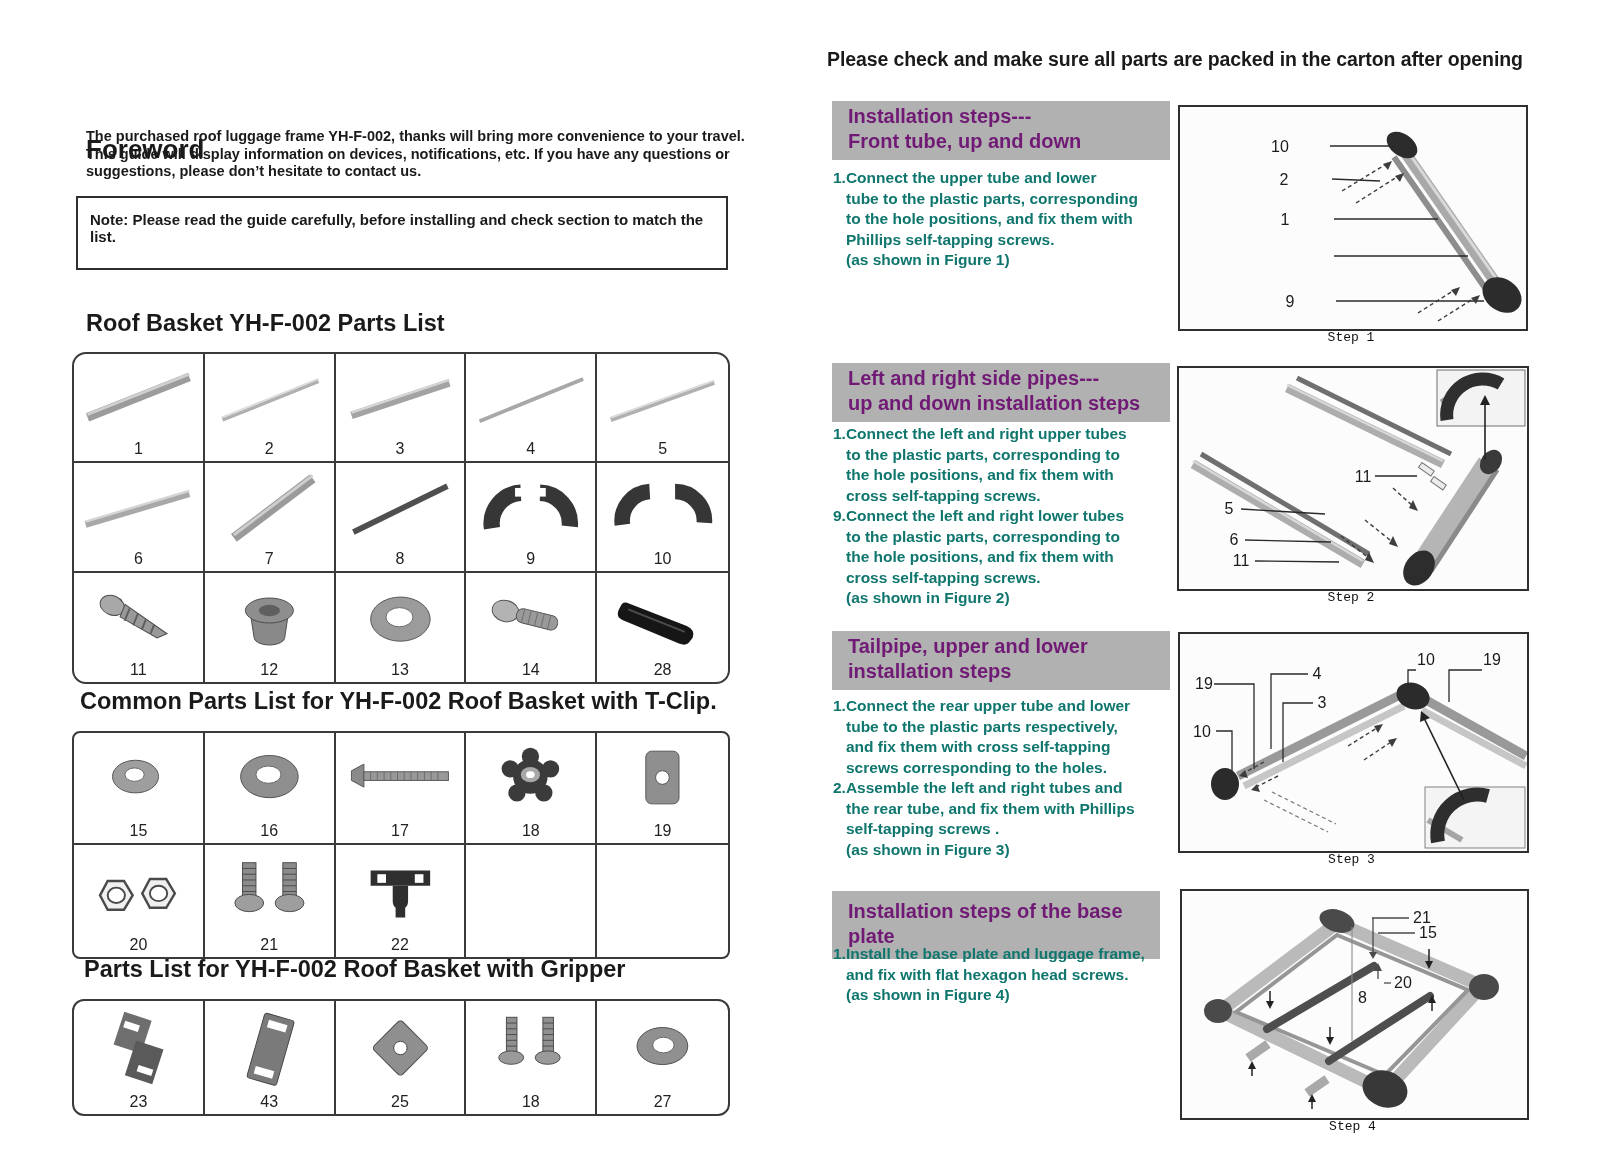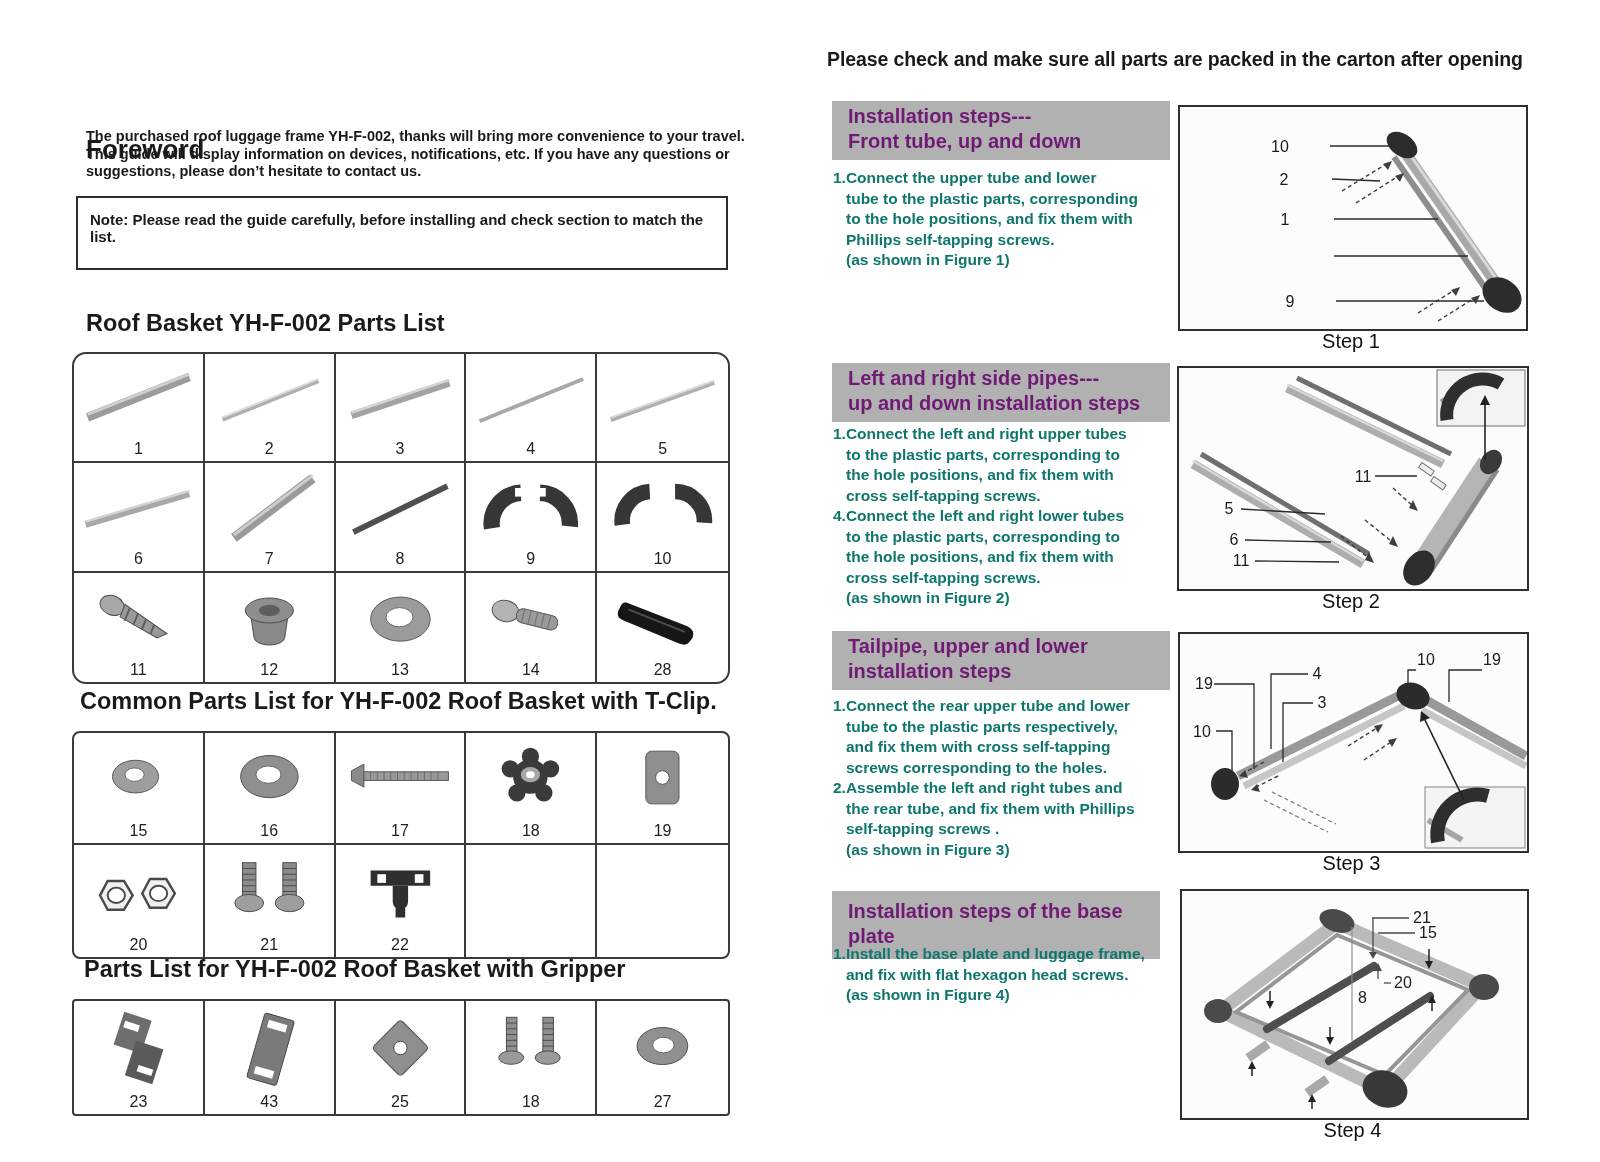--- a/index.html
+++ b/index.html
@@ -15,21 +15,21 @@
   .fw-body{left:86px;top:128px;width:670px;font-size:14.5px;line-height:17.5px;font-weight:600;}
   .note-box{left:76px;top:196px;width:624px;height:44px;border:2px solid #2e2e2e;padding:13px 12px;font-size:15px;font-weight:600;}
   .list-title{font-size:23.5px;font-weight:bold;}
   .t1-title{left:86px;top:310px;}
   .t2-title{left:80px;top:688px;text-align:center;}
   .t3-title{left:84px;top:956px;}
 
   .ptable{display:grid;grid-template-columns:repeat(5,1fr);border:2.5px solid #3a3a3a;background:#fff;overflow:hidden;}
   .ptable1{left:72px;top:352px;width:654px;height:328px;border-radius:14px;grid-template-rows:repeat(3,1fr);}
   .ptable2{left:72px;top:731px;width:654px;height:224px;border-radius:8px;grid-template-rows:repeat(2,1fr);}
-  .ptable3{left:72px;top:999px;width:654px;height:113px;border-radius:4px;}
+  .ptable3{left:72px;top:999px;width:654px;height:113px;border-radius:12px;}
   .pcell{border-right:2px solid #3a3a3a;border-bottom:2px solid #3a3a3a;display:flex;flex-direction:column;align-items:center;justify-content:flex-end;padding:2px 2px 3px;min-width:0;min-height:0;}
   .pcell:nth-child(5n){border-right:none;}
   .ptable .pcell:nth-last-child(-n+5){border-bottom:none;}
   svg.part{flex:1 1 auto;width:100%;min-height:0;}
   .pnum{font-size:16px;color:#222;line-height:18px;}
 
   
   .r-title{left:827px;top:48px;font-size:19.5px;font-weight:bold;white-space:nowrap;letter-spacing:-0.1px;}
   .sec-h{background:#b1b1b1;color:#701a75;font-weight:bold;font-size:20px;line-height:25px;padding:3px 16px 6px;white-space:pre-line;}
   .s1h{left:832px;top:101px;width:306px;}
@@ -43,21 +43,21 @@
   .s2s{left:833px;top:424px;}
   .s3s{left:833px;top:696px;}
   .s4s{left:833px;top:944px;}
 
   .fig{border:2px solid #2f2f2f;background:#fcfcfc;}
   .f1{left:1178px;top:105px;width:346px;height:222px;}
   .f2{left:1177px;top:366px;width:348px;height:221px;}
   .f3{left:1178px;top:632px;width:347px;height:217px;}
   .f4{left:1180px;top:889px;width:345px;height:227px;}
   .fig svg{width:100%;height:100%;display:block;}
-  .figcap{font-family:Liberation Sans, sans-serif;font-size:20px;color:#111;text-align:center;}
+  .figcap{font-family:Liberation Mono, monospace;font-size:13px;color:#111;text-align:center;}
   .c1{left:1178px;top:330px;width:346px;}
   .c2{left:1177px;top:590px;width:348px;}
   .c3{left:1178px;top:852px;width:347px;}
   .c4{left:1180px;top:1119px;width:345px;}
 
   .figtext{font-size:16px;fill:#1b1b1b;font-family:"Liberation Sans",sans-serif;}
 </style>
 </head>
 <body>
 
@@ -379,21 +379,21 @@
   </div>
   <div class="abs figcap c1">Step 1</div>
 
   <div class="abs sec-h s2h">Left and right side pipes---
 up and down installation steps</div>
   <div class="abs steps s2s">
     <p>1.Connect the left and right upper tubes
 to the plastic parts, corresponding to
 the hole positions, and fix them with
 cross self-tapping screws.</p>
-    <p>4.Connect the left and right lower tubes
+    <p>9.Connect the left and right lower tubes
 to the plastic parts, corresponding to
 the hole positions, and fix them with
 cross self-tapping screws.</p>
     <p class="subnote">(as shown in Figure 2)</p>
   </div>
   <div class="abs fig f2">
     <svg viewBox="0 0 348 221">
       <rect x="258" y="2" width="88" height="56" fill="#f3f3f3" stroke="#6e6e6e"></rect>
       <line x1="262" y1="34" x2="300" y2="12" stroke="#9a9a9a" stroke-width="5"></line>
       <path d="M268,52 A36,36 0 0 1 322,16" stroke="#2f2f2f" stroke-width="13" fill="none"></path>

